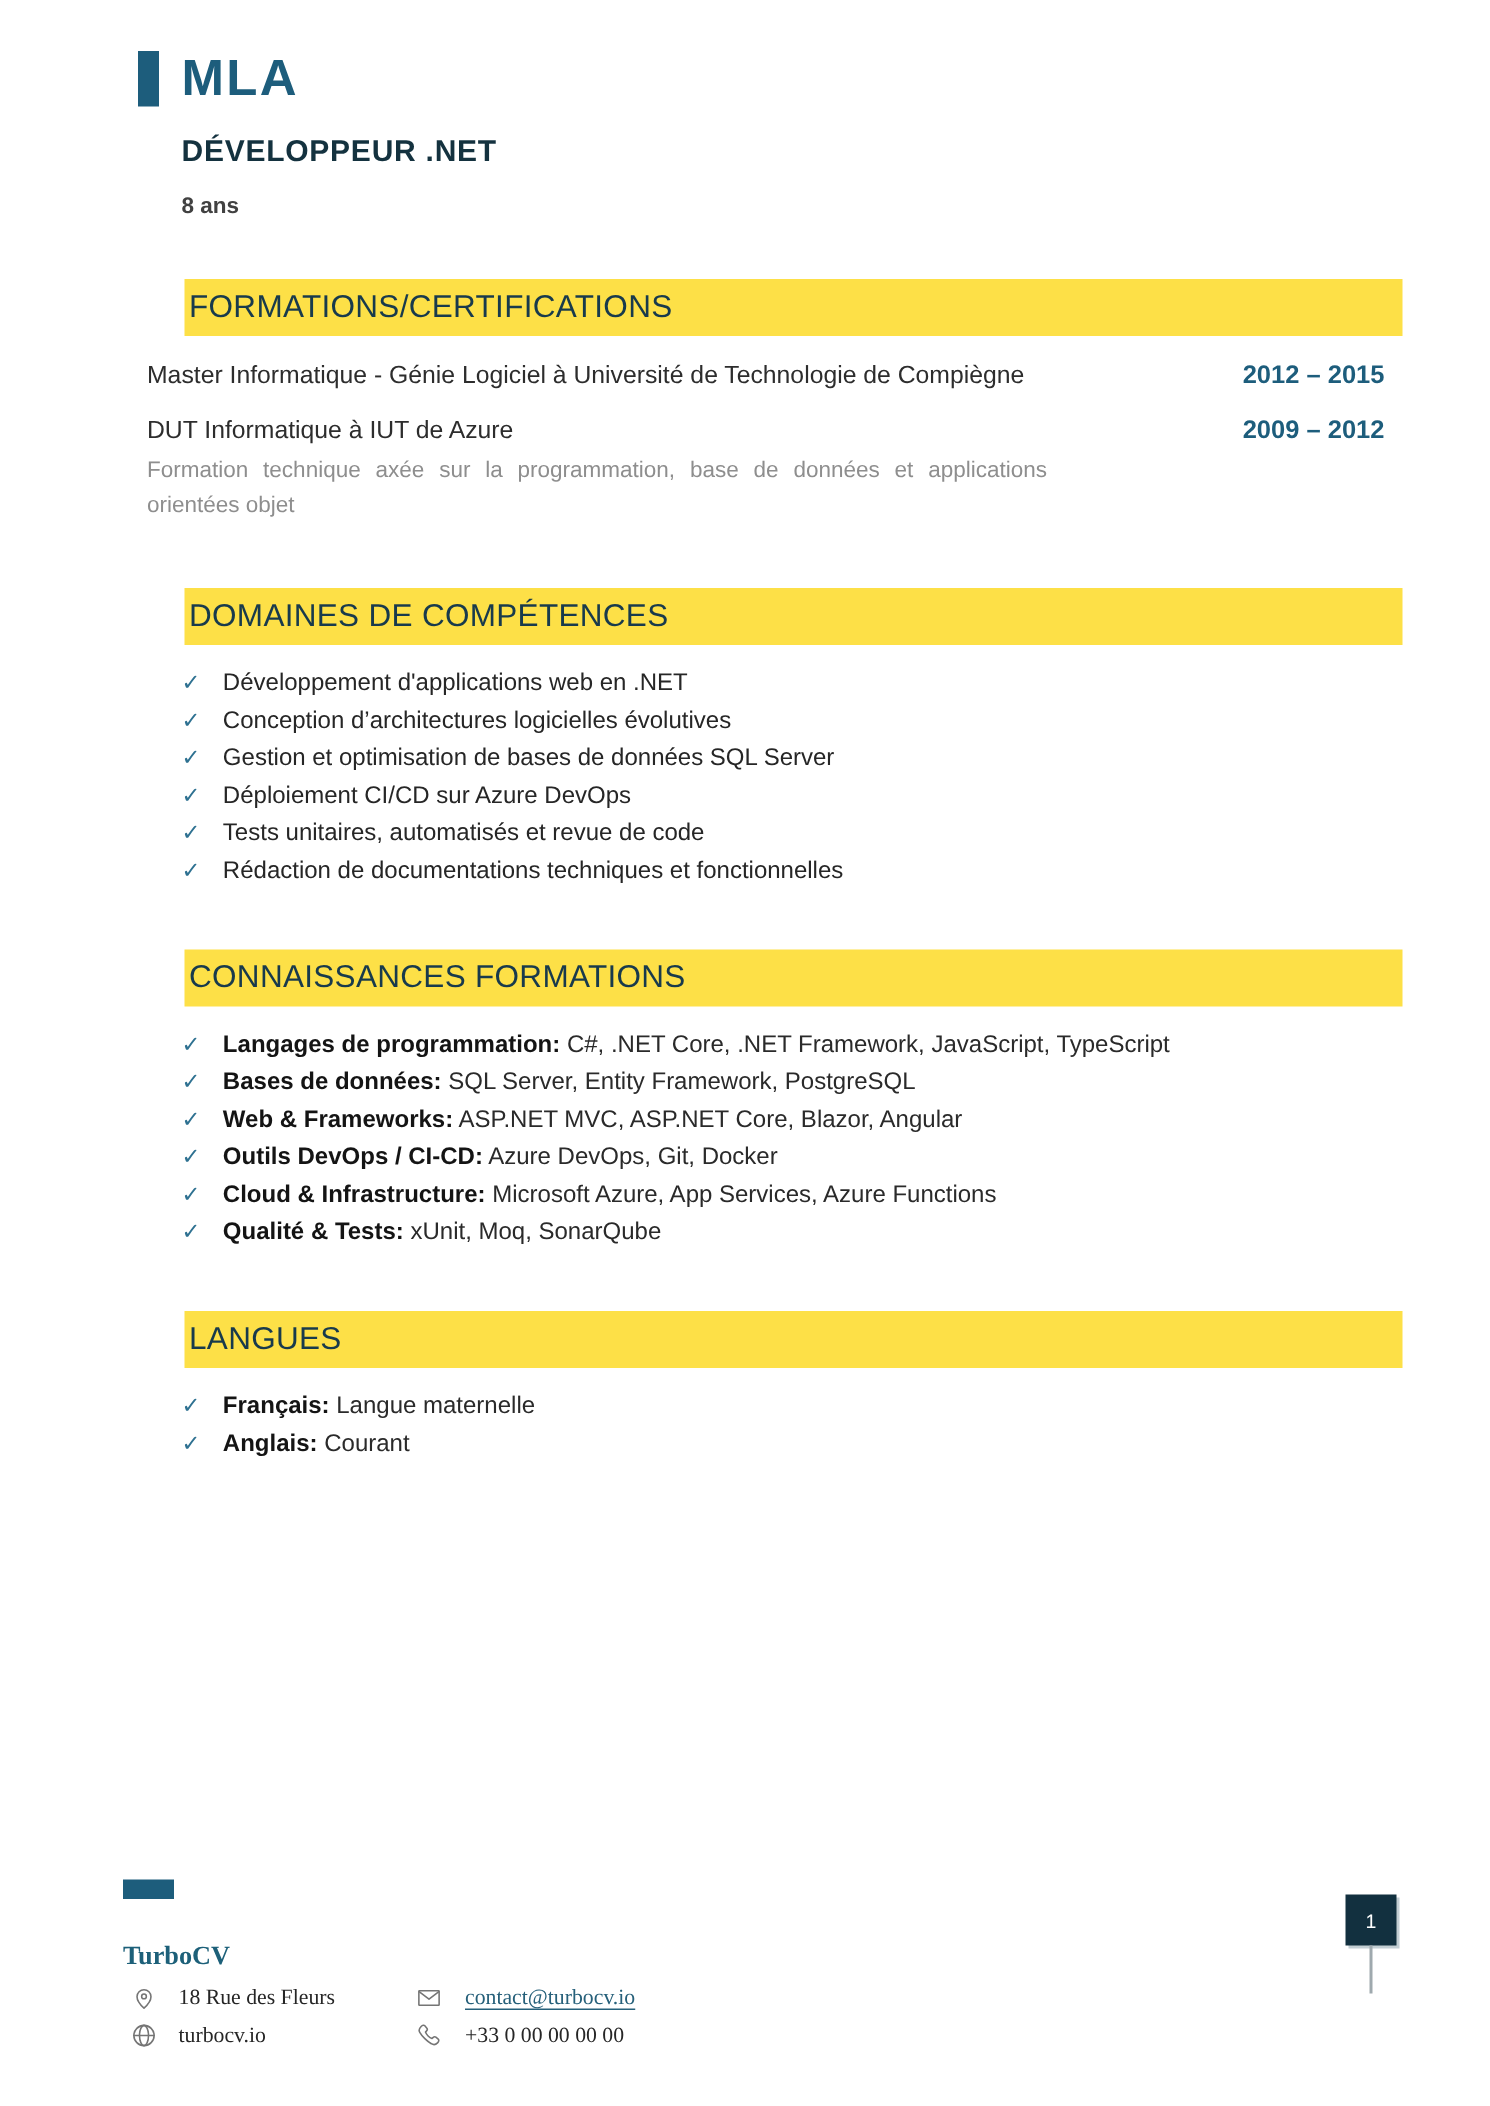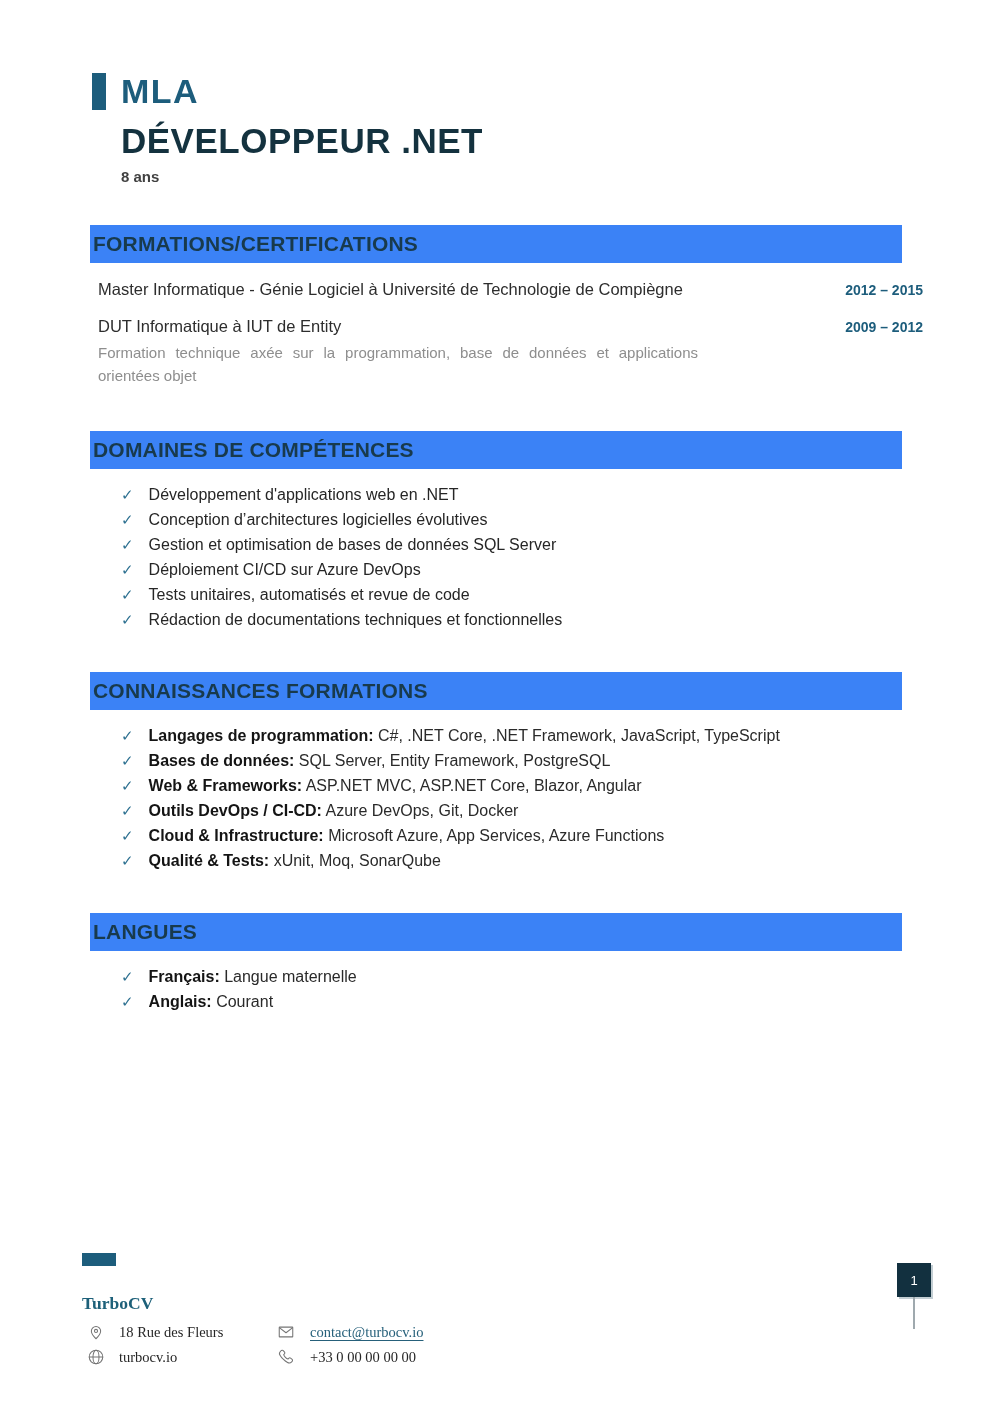--- a/index.html
+++ b/index.html
@@ -1,41 +1,41 @@
 <!DOCTYPE html>
 <html lang="fr"><head>
 <meta charset="utf-8">
 <style>
   html,body{margin:0;padding:0;background:#ffffff;}
   body{font-family:"Liberation Sans",sans-serif;-webkit-font-smoothing:antialiased;}
   .page{position:relative;width:993px;height:1404px;background:#ffffff;overflow:hidden;}
 
   
-  .header{padding-top:71px;margin-left:90px;}
+  .header{padding-top:32px;margin-left:90px;}
   .name-row{display:flex;align-items:center;height:40px;}
   .accent-bar{width:14px;height:37px;background:#1d5d7c;margin-left:2px;margin-right:15px;}
   .name{font-size:34px;font-weight:700;color:#1d5d7c;letter-spacing:1.5px;margin:0;line-height:40px;}
-  .job-title{margin:13px 0 0 31px;font-size:35px;font-weight:700;color:#14323f;letter-spacing:0.5px;line-height:33px;}
+  .job-title{margin:13px 0 0 31px;font-size:20px;font-weight:700;color:#14323f;letter-spacing:0.5px;line-height:33px;}
   .experience{margin:9px 0 0 31px;font-size:15px;font-weight:700;color:#414141;line-height:21px;}
 
   
   .sec{margin-left:90px;width:812px;}
-  .sec-heading{background:#3b82f6;font-size:21px;font-weight:700;color:#183a4c;
-               padding:6px 8px 6px 3px;line-height:26px;letter-spacing:0.2px;box-sizing:border-box;width:100%;}
+  .sec-heading{background:#fde047;font-size:21px;font-weight:400;color:#183a4c;
+               padding:6px 8px 6px 3px;line-height:26px;letter-spacing:0.2px;box-sizing:border-box;width:100%;margin-left:33px;}
   .sec-formations{margin-top:38px;}
   .sec-domaines{margin-top:44px;}
   .sec-connaissances{margin-top:40px;}
   .sec-langues{margin-top:40px;}
 
   
   .formations-body{margin-top:14px;width:833px;}
   .entry + .entry{margin-top:13px;}
   .entry-row{display:flex;align-items:baseline;}
   .entry-title{font-size:16.5px;color:#2d2d2d;line-height:24px;padding-left:8px;}
-  .entry-dates{margin-left:auto;font-size:14px;font-weight:700;color:#1d5d7c;white-space:nowrap;}
+  .entry-dates{margin-left:auto;font-size:17px;font-weight:700;color:#1d5d7c;white-space:nowrap;}
   .entry-desc{margin-top:3px;padding-left:8px;font-size:15px;line-height:23px;color:#8e8e8e;width:690px;}
   .entry-desc.just{width:600px;text-align:justify;}
 
   
   .checklist{list-style:none;margin:13px 0 0 0;padding:0 0 0 31px;}
   .checklist li{display:flex;align-items:baseline;font-size:16px;line-height:25px;color:#262626;}
   .check{color:#2e7191;font-size:15px;margin-right:15px;flex:0 0 auto;}
   .li-label{font-weight:700;color:#141414;}
   .li-value{color:#2a2a2a;white-space:pre-wrap;}
 
@@ -73,21 +73,21 @@
     <div class="sec-heading">FORMATIONS/CERTIFICATIONS</div>
     <div class="formations-body">
       <div class="entry">
         <div class="entry-row">
           <div class="entry-title">Master Informatique - Génie Logiciel à Université de Technologie de Compiègne</div>
           <div class="entry-dates">2012 – 2015</div>
         </div>
       </div>
       <div class="entry">
         <div class="entry-row">
-          <div class="entry-title">DUT Informatique à IUT de Entity</div>
+          <div class="entry-title">DUT Informatique à IUT de Azure</div>
           <div class="entry-dates">2009 – 2012</div>
         </div>
         <div class="entry-desc just">Formation technique axée sur la programmation, base de données et applications orientées objet</div>
       </div>
     </div>
   </div>
 
   <div class="sec sec-domaines">
     <div class="sec-heading">DOMAINES DE COMPÉTENCES</div>
     <ul class="checklist">

